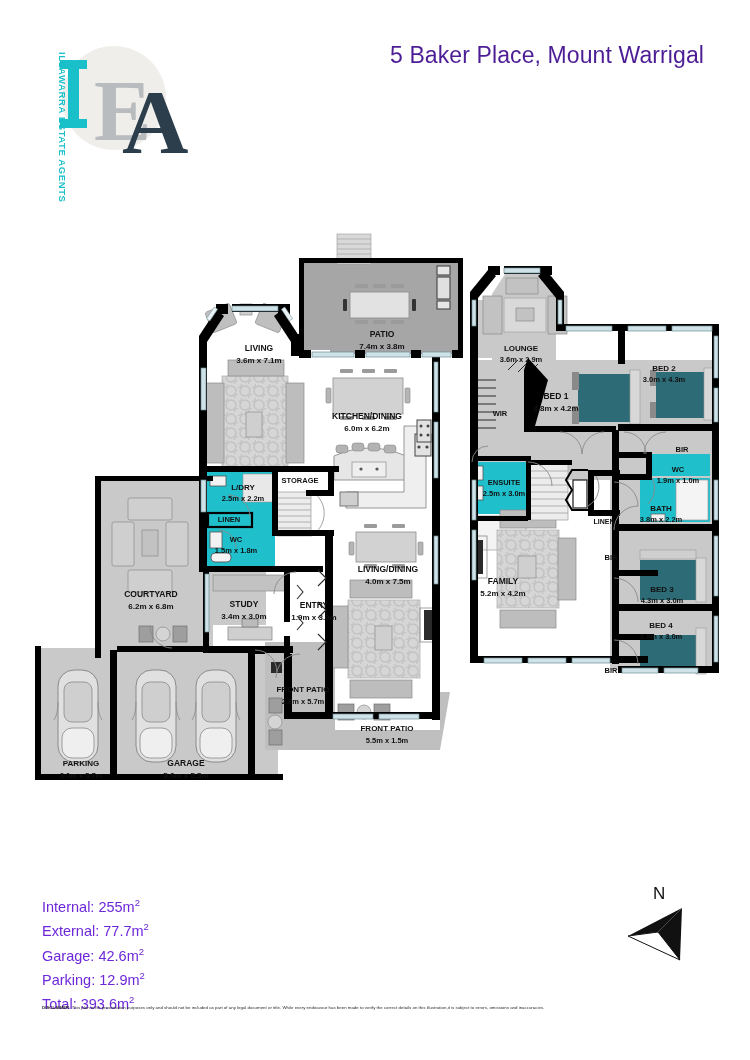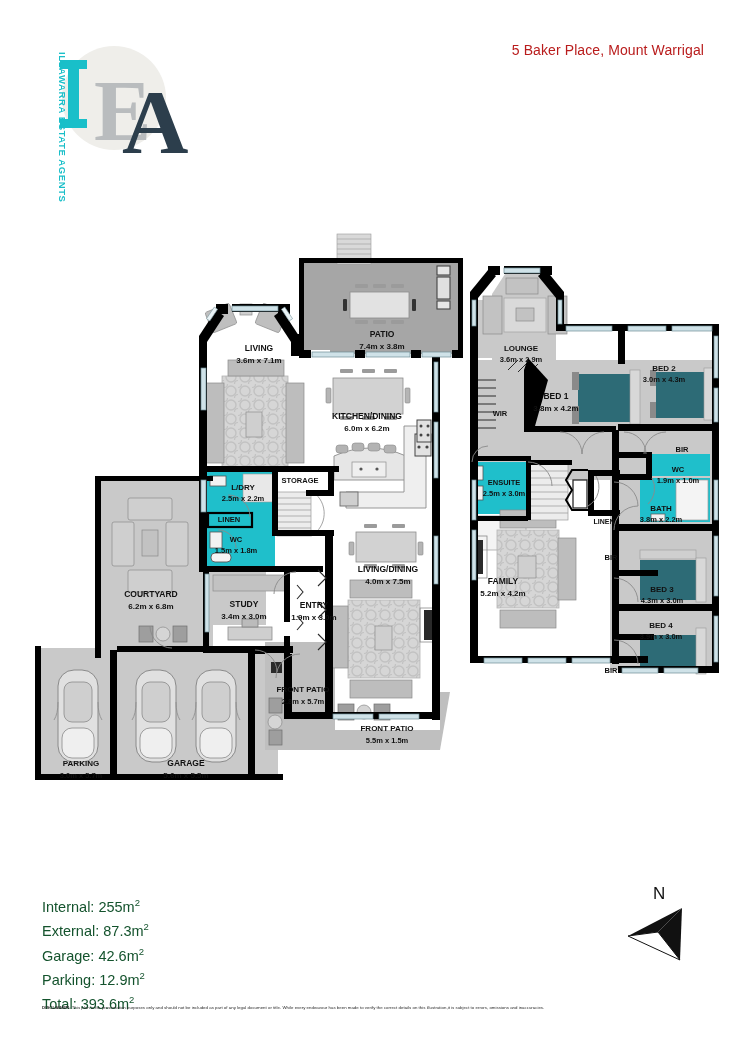--- a/index.html
+++ b/index.html
@@ -21,28 +21,28 @@
   .logo .bar-i-top{position:absolute;left:10px;top:20px;width:27px;height:9px;background:#19bfc9;}
   .logo .bar-i-bot{position:absolute;left:10px;top:79px;width:27px;height:9px;background:#19bfc9;}
   .logo .letter-e{position:absolute;left:44px;top:28px;font-size:86px;line-height:86px;color:#b9bcbe;
         font-family:"Liberation Serif", serif;font-weight:700;}
   .logo .letter-a{position:absolute;left:72px;top:36px;font-size:92px;line-height:92px;color:#2c3e4c;
         font-family:"Liberation Serif", serif;font-weight:700;}
   .logo .vtext{position:absolute;left:18px;top:12px;width:105px;height:16px;
         transform:rotate(90deg);transform-origin:left top;
         font-size:9.5px;letter-spacing:.6px;color:#19bfc9;font-weight:700;white-space:nowrap;}
 
-  .title{position:absolute;right:46px;top:42px;font-size:14px;color:#b91c1c;letter-spacing:.1px;}
+  .title{position:absolute;right:46px;top:42px;font-size:23px;color:#4c1d95;letter-spacing:.1px;}
 
   
   .plan{position:absolute;left:0;top:230px;width:750px;height:570px;}
   .plan svg{display:block;}
 
   
-  .summary{position:absolute;left:42px;top:893px;font-size:14.5px;color:#14532d;line-height:20.5px;}
+  .summary{position:absolute;left:42px;top:893px;font-size:14.5px;color:#6d28d9;line-height:20.5px;}
   .summary div{white-space:nowrap;}
   .summary sup{font-size:9.5px;vertical-align:super;}
 
   .compass{position:absolute;left:620px;top:884px;width:100px;height:96px;}
   .compass .nlabel{position:absolute;left:33px;top:0px;font-size:17px;color:#111;}
 
   .disclaimer{position:absolute;left:42px;top:1004px;width:672px;
         font-size:4.35px;color:#2a2a2a;line-height:7px;letter-spacing:.02px;}
   .disclaimer b{font-weight:700;}
 </style>
@@ -581,21 +581,21 @@
       <text x="662" y="373" font-size="7.5" font-weight="bold">4.3m x 3.0m</text>
       <text x="661" y="398" font-size="8" font-weight="bold">BED 4</text>
       <text x="661" y="409" font-size="7.5" font-weight="bold">3.9m x 3.0m</text>
       <text x="611" y="443" font-size="7.5" font-weight="bold">BIR</text>
     </g>
   </svg>
   </div>
 
   <div class="summary">
     <div><span>Internal: 255m</span><sup>2</sup></div>
-    <div><span>External: 87.3m</span><sup>2</sup></div>
+    <div><span>External: 77.7m</span><sup>2</sup></div>
     <div><span>Garage: 42.6m</span><sup>2</sup></div>
     <div><span>Parking: 12.9m</span><sup>2</sup></div>
     <div><span>Total: 393.6m</span><sup>2</sup></div>
   </div>
 
   <div class="compass">
     <div class="nlabel">N</div>
     <svg width="100" height="96" viewBox="0 0 100 96">
       <path d="M62 24 L38 48 L8 52 Z" fill="#111"></path>
       <path d="M8 52 L38 48 L60 76 Z" fill="#ffffff" stroke="#111" stroke-width="1"></path>

